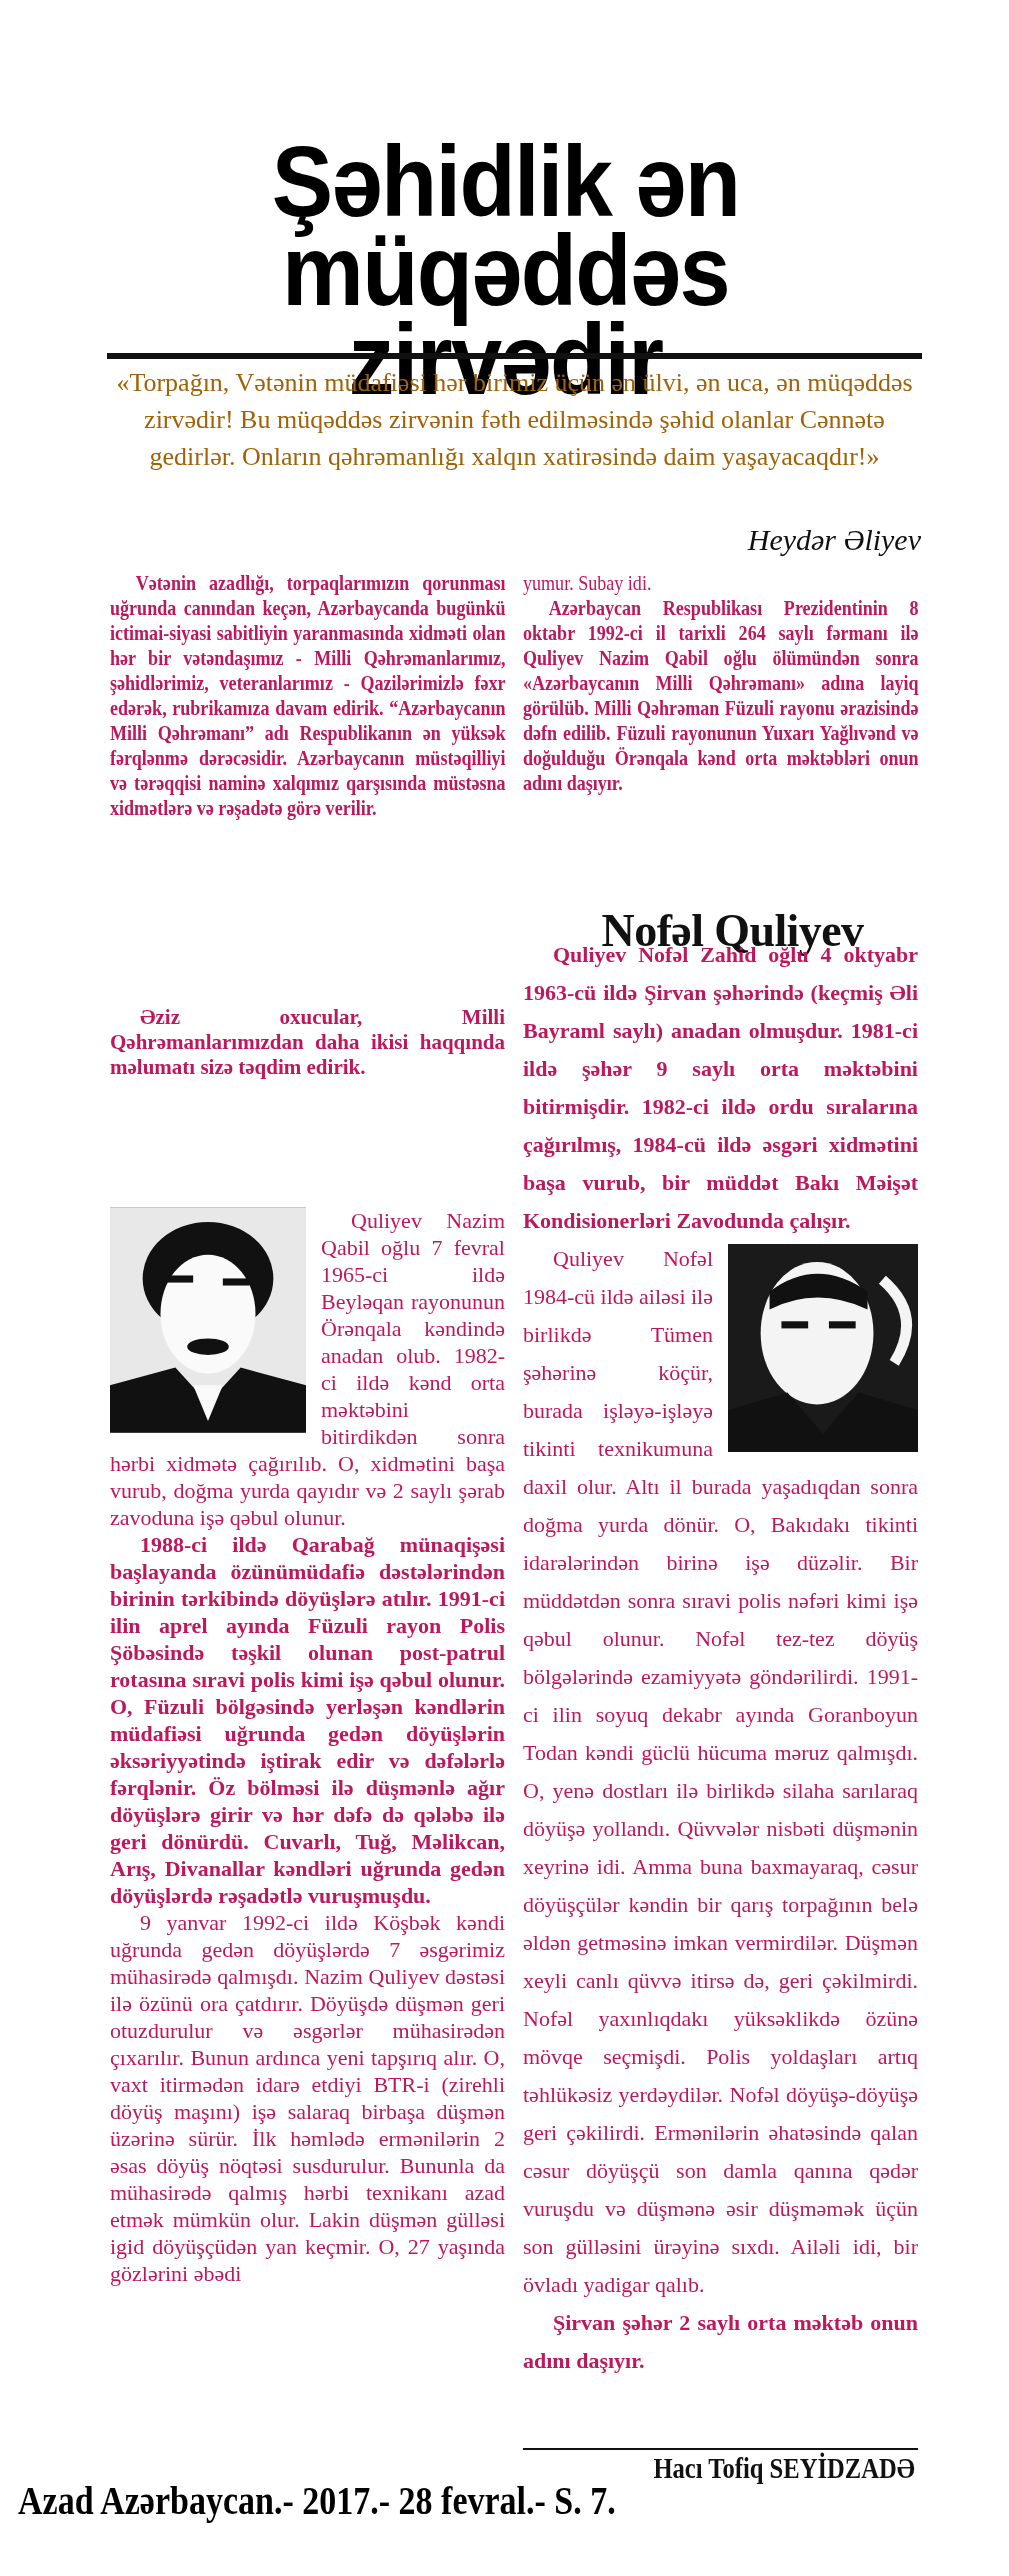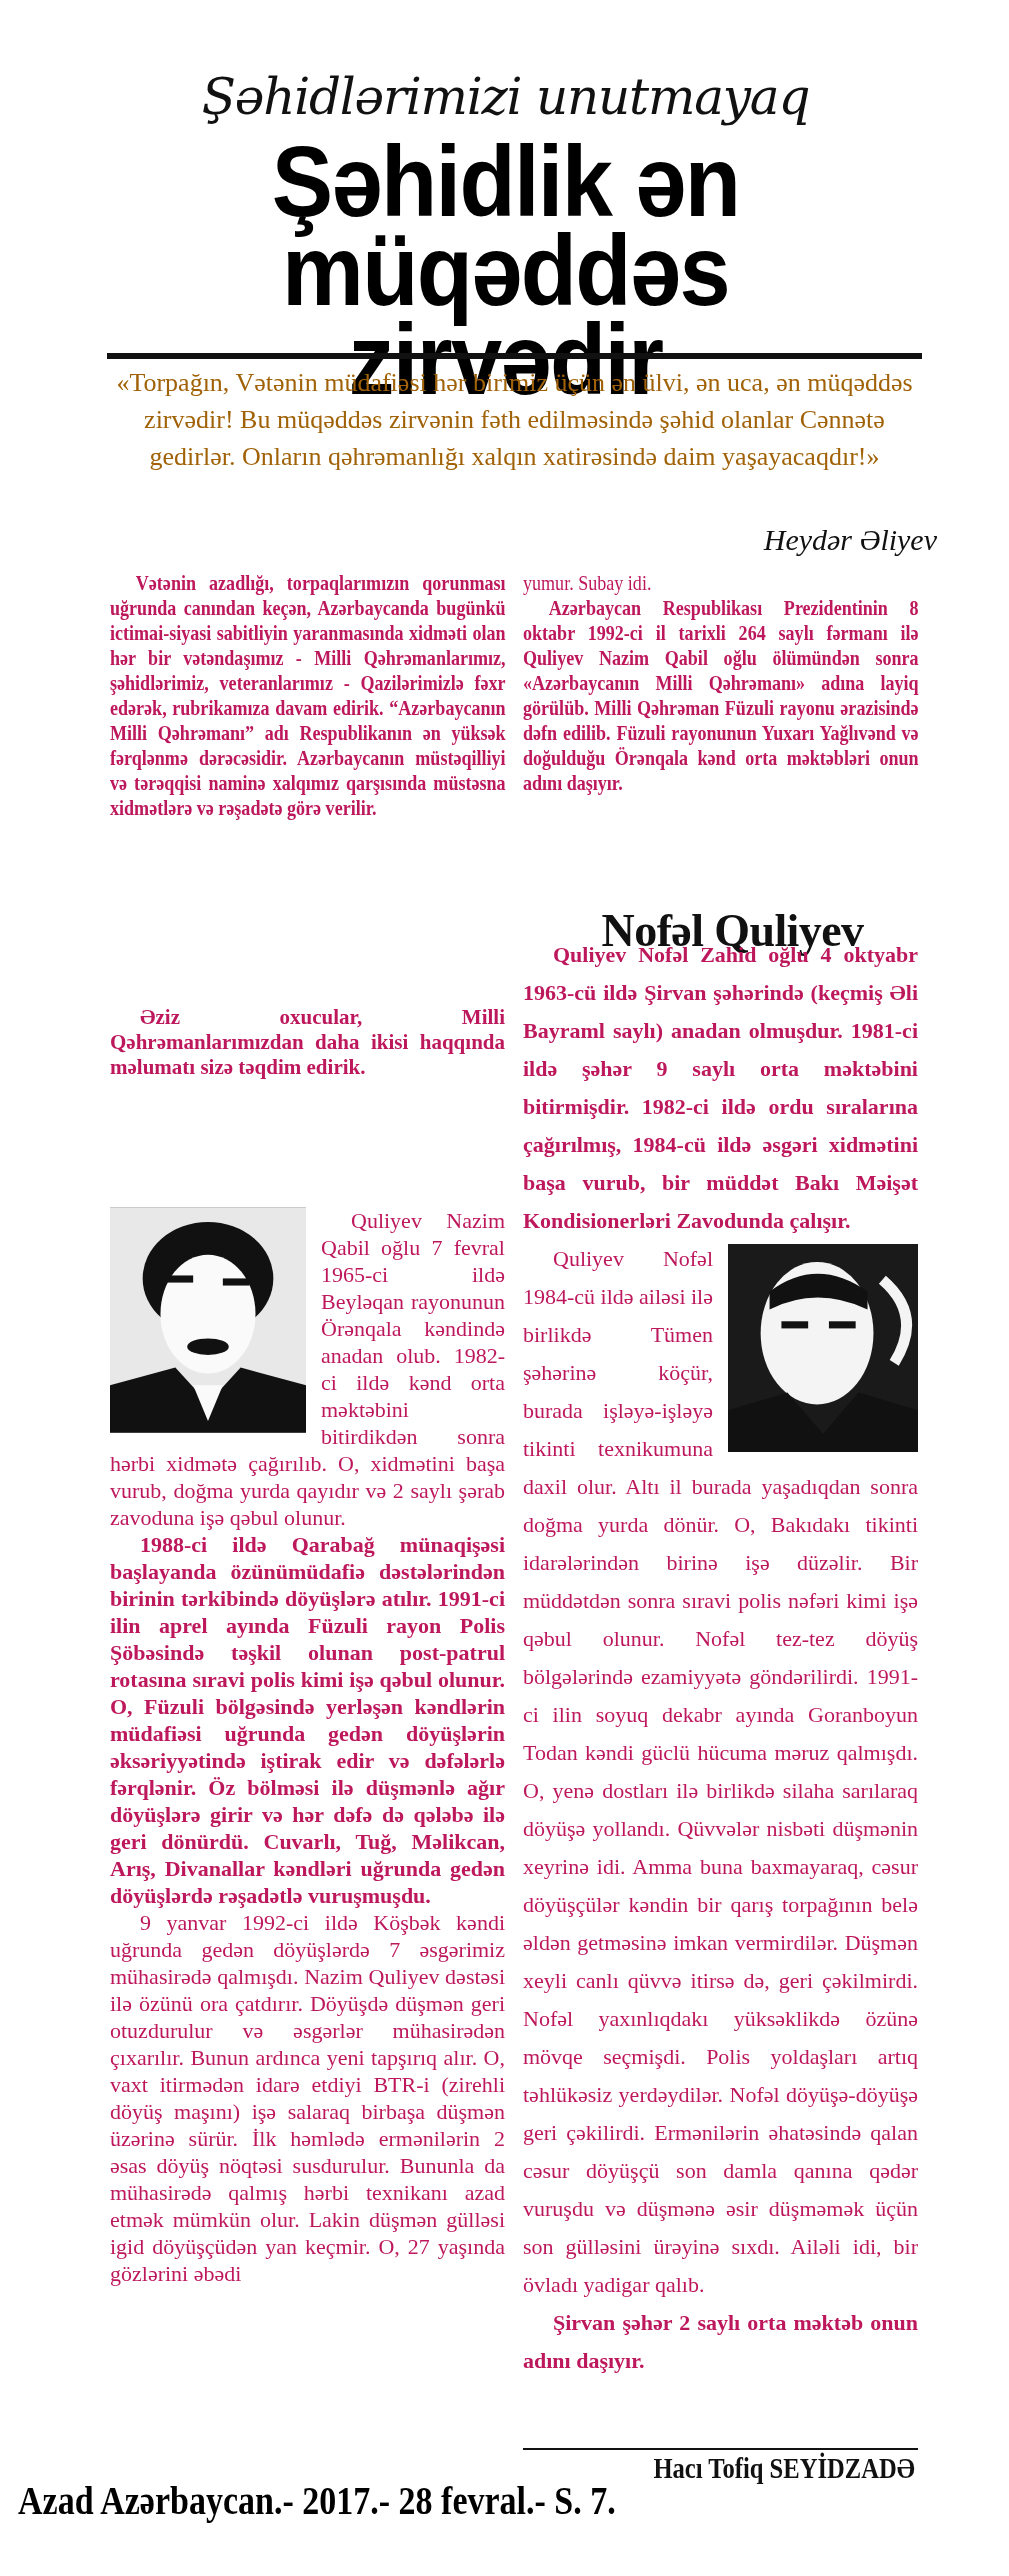--- a/index.html
+++ b/index.html
@@ -8,21 +8,21 @@
 
   .rubric { position: absolute; left: 89px; top: 68px; width: 833px; text-align: center;
     font-family: "DejaVu Serif", serif; font-style: italic; font-size: 50px; letter-spacing: -1.2px; color: #111; }
   .headline { position: absolute; left: 89px; top: 137px; width: 833px; text-align: center;
     font-family: "Liberation Sans", sans-serif; font-weight: 900; font-size: 100px; line-height: 89px;
     letter-spacing: -1.8px; color: #000; transform: scaleX(0.92); transform-origin: center top; }
   .rule-top { position: absolute; left: 107px; top: 353px; width: 815px; height: 6px; background: #111; }
 
   .quote { position: absolute; left: 107px; top: 364px; width: 815px; text-align: center;
     font-family: "Liberation Serif", serif; font-size: 26px; line-height: 37px; color: #a16207; }
-  .quote-author { position: absolute; right: 73px; top: 523px; font-family: "Liberation Serif", serif;
+  .quote-author { position: absolute; right: 89px; top: 523px; font-family: "Liberation Serif", serif;
     font-style: italic; font-size: 30px; color: #111; }
 
   .col { position: absolute; font-family: "Liberation Serif", serif; color: #be185d; font-size: 21px; line-height: 25px; text-align: justify; }
   .col p { margin: 0; text-indent: 30px; }
   .col p.noind { text-indent: 0; }
   .bold { font-weight: bold; }
   .cond { font-family: "Liberation Serif", serif; transform: scaleX(0.86); transform-origin: left top; width: 116%; }
 
   .left-col { left: 110px; top: 571px; width: 279px; }
 
@@ -35,21 +35,20 @@
     font-size: 40px; color: #000; transform: scaleX(0.85); transform-origin: left top; }
   .byline-rule { position: absolute; left: 523px; top: 2448px; width: 395px; height: 2.4px; background: #111; }
   .byline { position: absolute; right: 95px; top: 2451px; font-family: "Liberation Serif", serif; font-weight: bold;
     font-size: 30px; color: #111; transform: scaleX(0.82); transform-origin: right top; }
 </style>
 </head>
 <body>
 
 <div class="page">
 
-  <div class="rubric">Şəhidlərimizi unutmayaq</div>
 
   <div class="headline">
     <div>Şəhidlik ən</div>
     <div>müqəddəs zirvədir</div>
   </div>
 
   <div class="rule-top"></div>
 
   <div class="quote">«Torpağın, Vətənin müdafiəsi hər birimiz üçün ən ülvi, ən uca, ən müqəddəs zirvədir! Bu müqəddəs zirvənin fəth edilməsində şəhid olanlar Cənnətə gedirlər. Onların qəhrəmanlığı xalqın xatirəsində daim yaşayacaqdır!»</div>
   <div class="quote-author">Heydər Əliyev</div>

